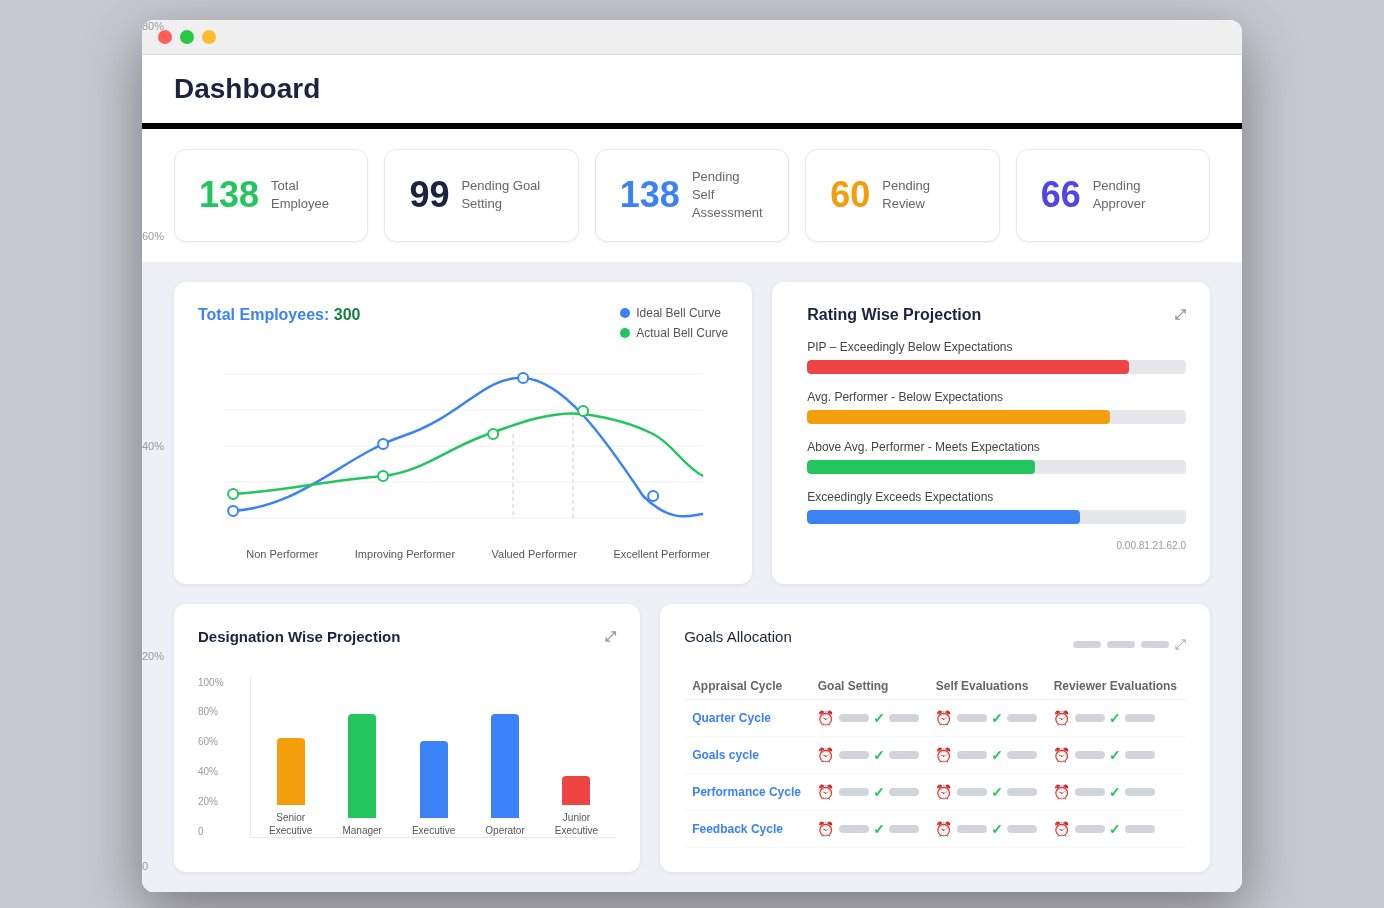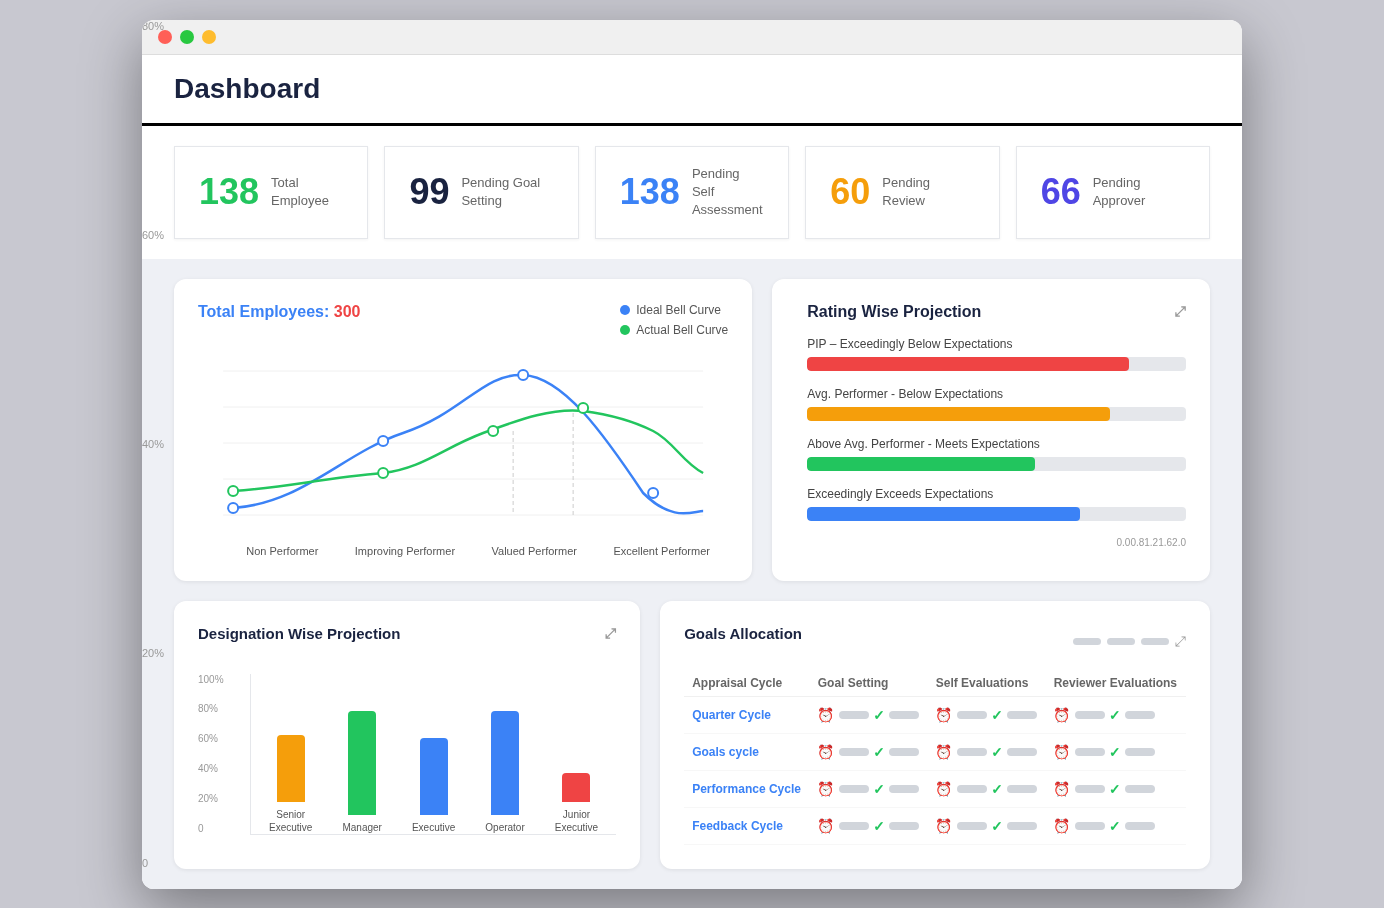--- a/index.html
+++ b/index.html
@@ -45,21 +45,21 @@
       padding: 0;
     }
 
     
     .header {
       background: white;
       padding: 18px 32px;
       display: flex;
       align-items: center;
       gap: 48px;
-      border-bottom: 3px solid #000000;
+      border-bottom: 6px solid #000000;
     }
 
     .header-title {
       font-size: 28px;
       font-weight: 800;
       color: #1a2340;
     }
 
     .header-nav {
       display: flex;
@@ -77,21 +77,21 @@
     .stats-row {
       display: flex;
       gap: 16px;
       padding: 20px 32px;
       background: white;
     }
 
     .stat-card {
       background: white;
       border: 1px solid #e5e7eb;
-      border-radius: 0;
+      border-radius: 12px;
       padding: 18px 24px;
       display: flex;
       align-items: center;
       gap: 12px;
       flex: 1;
       box-shadow: 0 1px 3px rgba(0,0,0,0.05);
     }
 
     .stat-number {
       font-size: 36px;
@@ -285,21 +285,21 @@
       line-height: 1.3;
     }
 
     .designation-wrapper {
       position: relative;
     }
 
     
     .goals-title {
       font-size: 15px;
-      font-weight: 700;
+      font-weight: 400;
       color: #1a2340;
       margin-bottom: 16px;
     }
 
     .goals-table {
       width: 100%;
       border-collapse: collapse;
     }
 
     .goals-table th {
@@ -394,21 +394,21 @@
       </div>
     </div>
 
     <div class="main-content">
 
       <div class="top-row">
 
         <div class="card bell-curve-card">
           <div class="card-header-row">
             <div class="card-title">
-              <span>Total Employees:</span> <span style="color:#ef4444;">300</span>
+              <span>Total Employees:</span> <span style="color:#15803d;">300</span>
             </div>
             <div class="legend">
               <div class="legend-item">
                 <span class="legend-dot" style="background:#3b82f6;"></span>
                 <span>Ideal Bell Curve</span>
               </div>
               <div class="legend-item">
                 <span class="legend-dot" style="background:#22c55e;"></span>
                 <span>Actual Bell Curve</span>
               </div>

